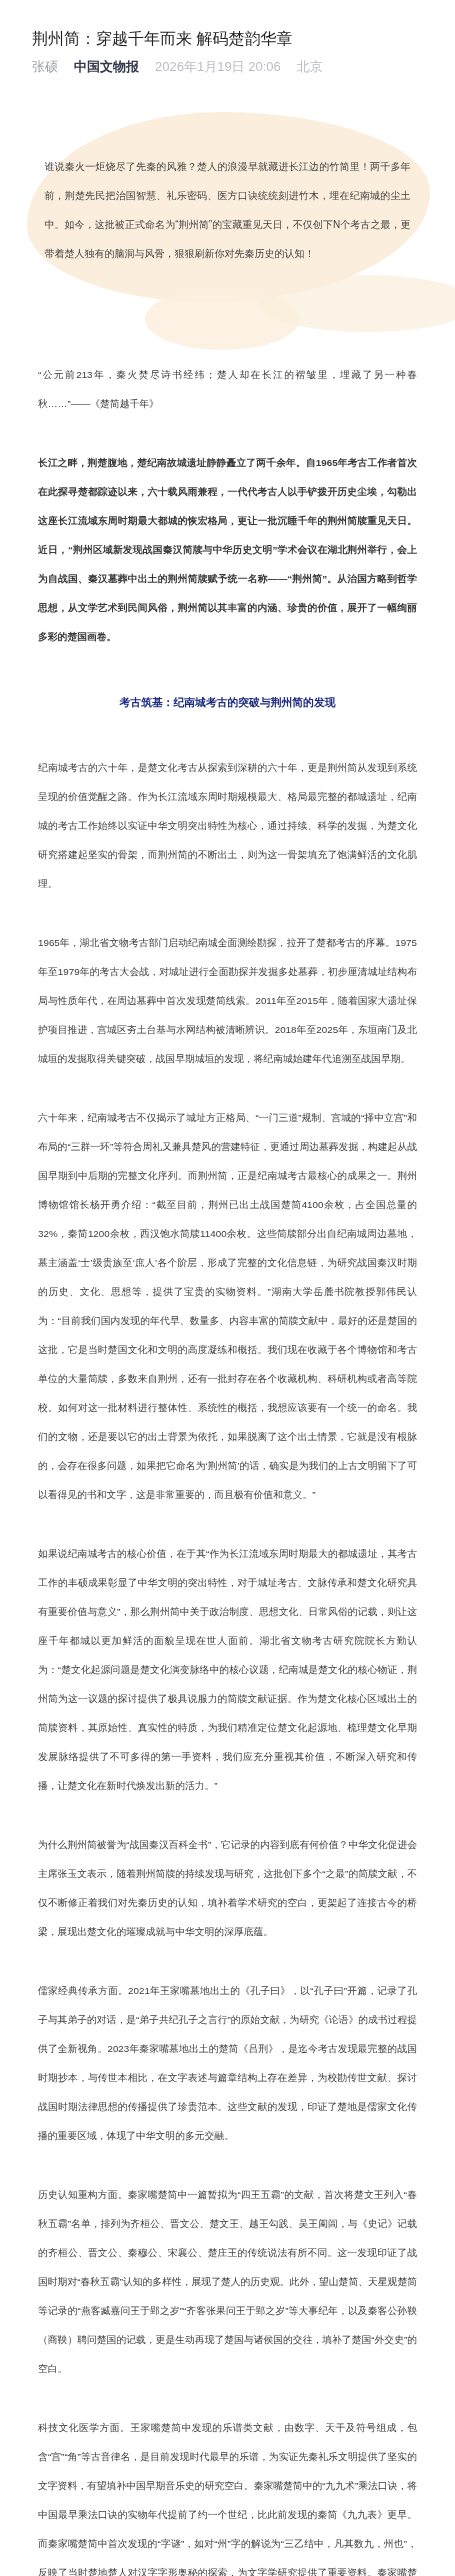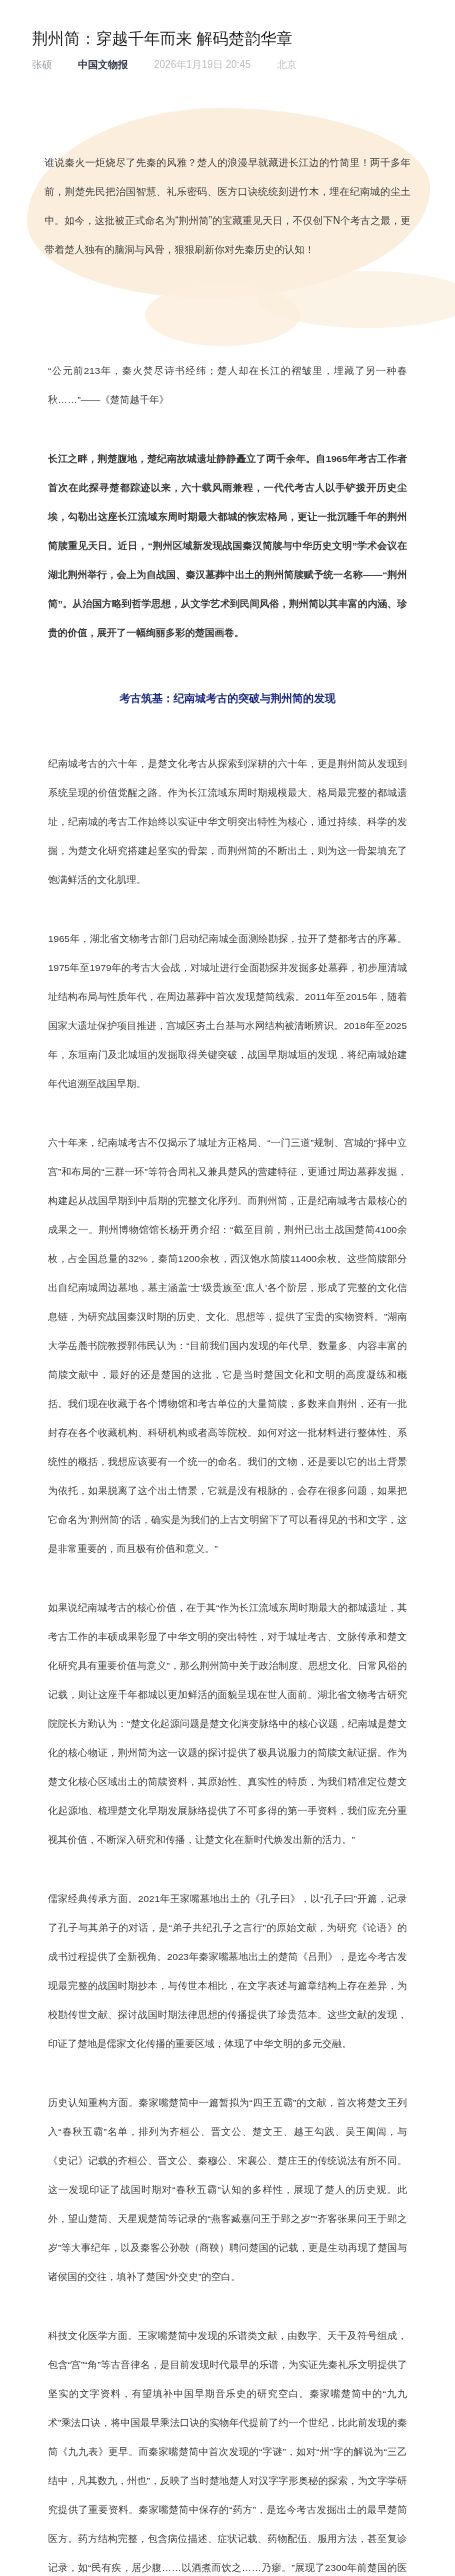--- a/index.html
+++ b/index.html
@@ -1,47 +1,47 @@
 <!DOCTYPE html>
 <html style="font-size:8.2px"><head>
 <meta charset="utf-8">
 <style>
   html,body{margin:0;padding:0;background:#ffffff;}
   body{width:455px;font-family:"Liberation Sans","DejaVu Sans",sans-serif;color:#3a3a3a;}
   .content{padding:0 32px;}
   
   .title{font-size:16px;font-weight:400;color:#1f1f1f;line-height:1.45;margin:27px 0 8.2px;}
-  .meta{display:flex;align-items:center;gap:26px;font-size:10px;color:#b2b6bb;margin-bottom:5.2px;}
+  .meta{display:flex;align-items:center;gap:16px;font-size:13px;color:#b2b6bb;margin-bottom:5.2px;}
   .meta .author{color:#9aa0a6;}
   .meta .account{color:#33394a;font-weight:600;cursor:pointer;}
   .meta .datetime,.meta .location{color:#b9bdc2;}
   
   .intro-wrap{position:relative;margin-top:62px;padding:13.4px 12.4px 15.5px;}
   .blob{position:absolute;background:#fbeedd;z-index:0;}
   .blob-main{left:-5.2px;right:-7.2px;top:-26px;bottom:-18.5px;border-radius:48% 52% 55% 45% / 60% 42% 58% 40%;}
   .blob-a{width:155px;height:62px;left:113px;bottom:-67px;border-radius:50%;opacity:.85;}
   .blob-b{width:216px;height:57px;left:227px;bottom:-49px;border-radius:50%;opacity:.7;}
   .intro-text{position:relative;z-index:1;font-size:10px;line-height:29px;color:#404040;text-align:justify;}
   
-  .para{font-size:9.8px;line-height:29px;color:#3a3a3a;text-align:justify;margin:0 16px 30px;}
+  .para{font-size:9.8px;line-height:29px;color:#3a3a3a;text-align:justify;margin:0 6px 30px;}
   .quote{margin-top:77px;}
   .first-body{margin-top:0;font-weight:bold;}
   .sec-head{font-size:10.8px;font-weight:700;color:#1d2b80;margin:43px 0 43px;line-height:1.5;text-align:center;}
 </style>
 </head>
 <body>
 
 <div class="content">
 
   <h1 class="title">荆州简：穿越千年而来 解码楚韵华章</h1>
 
   <div class="meta">
     <span class="author">张硕</span>
     <span class="account">中国文物报</span>
-    <span class="datetime">2026年1月19日 20:45</span>
+    <span class="datetime">2026年1月19日 20:06</span>
     <span class="location">北京</span>
   </div>
 
   <div class="intro-wrap">
     <div class="blob blob-main"></div>
     <div class="blob blob-a"></div>
     <div class="blob blob-b"></div>
     <div class="intro-text">谁说秦火一炬烧尽了先秦的风雅？楚人的浪漫早就藏进长江边的竹简里！两千多年前，荆楚先民把治国智慧、礼乐密码、医方口诀统统刻进竹木，埋在纪南城的尘土中。如今，这批被正式命名为“荆州简”的宝藏重见天日，不仅创下N个考古之最，更带着楚人独有的脑洞与风骨，狠狠刷新你对先秦历史的认知！</div>
   </div>
 
@@ -50,18 +50,19 @@
   <p class="para first-body">长江之畔，荆楚腹地，楚纪南故城遗址静静矗立了两千余年。自1965年考古工作者首次在此探寻楚都踪迹以来，六十载风雨兼程，一代代考古人以手铲拨开历史尘埃，勾勒出这座长江流域东周时期最大都城的恢宏格局，更让一批沉睡千年的荆州简牍重见天日。近日，“荆州区域新发现战国秦汉简牍与中华历史文明”学术会议在湖北荆州举行，会上为自战国、秦汉墓葬中出土的荆州简牍赋予统一名称——“荆州简”。从治国方略到哲学思想，从文学艺术到民间风俗，荆州简以其丰富的内涵、珍贵的价值，展开了一幅绚丽多彩的楚国画卷。</p>
 
   <h2 class="sec-head">考古筑基：纪南城考古的突破与荆州简的发现</h2>
 
   <p class="para">纪南城考古的六十年，是楚文化考古从探索到深耕的六十年，更是荆州简从发现到系统呈现的价值觉醒之路。作为长江流域东周时期规模最大、格局最完整的都城遗址，纪南城的考古工作始终以实证中华文明突出特性为核心，通过持续、科学的发掘，为楚文化研究搭建起坚实的骨架，而荆州简的不断出土，则为这一骨架填充了饱满鲜活的文化肌理。</p>
   <p class="para">1965年，湖北省文物考古部门启动纪南城全面测绘勘探，拉开了楚都考古的序幕。1975年至1979年的考古大会战，对城址进行全面勘探并发掘多处墓葬，初步厘清城址结构布局与性质年代，在周边墓葬中首次发现楚简线索。2011年至2015年，随着国家大遗址保护项目推进，宫城区夯土台基与水网结构被清晰辨识。2018年至2025年，东垣南门及北城垣的发掘取得关键突破，战国早期城垣的发现，将纪南城始建年代追溯至战国早期。</p>
   <p class="para">六十年来，纪南城考古不仅揭示了城址方正格局、“一门三道”规制、宫城的“择中立宫”和布局的“三群一环”等符合周礼又兼具楚风的营建特征，更通过周边墓葬发掘，构建起从战国早期到中后期的完整文化序列。而荆州简，正是纪南城考古最核心的成果之一。荆州博物馆馆长杨开勇介绍：“截至目前，荆州已出土战国楚简4100余枚，占全国总量的32%，秦简1200余枚，西汉饱水简牍11400余枚。这些简牍部分出自纪南城周边墓地，墓主涵盖‘士’级贵族至‘庶人’各个阶层，形成了完整的文化信息链，为研究战国秦汉时期的历史、文化、思想等，提供了宝贵的实物资料。”湖南大学岳麓书院教授郭伟民认为：“目前我们国内发现的年代早、数量多、内容丰富的简牍文献中，最好的还是楚国的这批，它是当时楚国文化和文明的高度凝练和概括。我们现在收藏于各个博物馆和考古单位的大量简牍，多数来自荆州，还有一批封存在各个收藏机构、科研机构或者高等院校。如何对这一批材料进行整体性、系统性的概括，我想应该要有一个统一的命名。我们的文物，还是要以它的出土背景为依托，如果脱离了这个出土情景，它就是没有根脉的，会存在很多问题，如果把它命名为‘荆州简’的话，确实是为我们的上古文明留下了可以看得见的书和文字，这是非常重要的，而且极有价值和意义。”</p>
   <p class="para">如果说纪南城考古的核心价值，在于其“作为长江流域东周时期最大的都城遗址，其考古工作的丰硕成果彰显了中华文明的突出特性，对于城址考古、文脉传承和楚文化研究具有重要价值与意义”，那么荆州简中关于政治制度、思想文化、日常风俗的记载，则让这座千年都城以更加鲜活的面貌呈现在世人面前。湖北省文物考古研究院院长方勤认为：“楚文化起源问题是楚文化演变脉络中的核心议题，纪南城是楚文化的核心物证，荆州简为这一议题的探讨提供了极具说服力的简牍文献证据。作为楚文化核心区域出土的简牍资料，其原始性、真实性的特质，为我们精准定位楚文化起源地、梳理楚文化早期发展脉络提供了不可多得的第一手资料，我们应充分重视其价值，不断深入研究和传播，让楚文化在新时代焕发出新的活力。”</p>
 
 
+  <p class="para">为什么荆州简被誉为“战国秦汉百科全书”，它记录的内容到底有何价值？中华文化促进会主席张玉文表示，随着荆州简牍的持续发现与研究，这批创下多个“之最”的简牍文献，不仅不断修正着我们对先秦历史的认知，填补着学术研究的空白，更架起了连接古今的桥梁，展现出楚文化的璀璨成就与中华文明的深厚底蕴。</p>
   <p class="para">儒家经典传承方面。2021年王家嘴墓地出土的《孔子曰》，以“孔子曰”开篇，记录了孔子与其弟子的对话，是“弟子共纪孔子之言行”的原始文献，为研究《论语》的成书过程提供了全新视角。2023年秦家嘴墓地出土的楚简《吕刑》，是迄今考古发现最完整的战国时期抄本，与传世本相比，在文字表述与篇章结构上存在差异，为校勘传世文献、探讨战国时期法律思想的传播提供了珍贵范本。这些文献的发现，印证了楚地是儒家文化传播的重要区域，体现了中华文明的多元交融。</p>
   <p class="para">历史认知重构方面。秦家嘴楚简中一篇暂拟为“四王五霸”的文献，首次将楚文王列入“春秋五霸”名单，排列为齐桓公、晋文公、楚文王、越王勾践、吴王阖闾，与《史记》记载的齐桓公、晋文公、秦穆公、宋襄公、楚庄王的传统说法有所不同。这一发现印证了战国时期对“春秋五霸”认知的多样性，展现了楚人的历史观。此外，望山楚简、天星观楚简等记录的“燕客臧嘉问王于郢之岁”“齐客张果问王于郢之岁”等大事纪年，以及秦客公孙鞅（商鞅）聘问楚国的记载，更是生动再现了楚国与诸侯国的交往，填补了楚国“外交史”的空白。</p>
   <p class="para">科技文化医学方面。王家嘴楚简中发现的乐谱类文献，由数字、天干及符号组成，包含“宫”“角”等古音律名，是目前发现时代最早的乐谱，为实证先秦礼乐文明提供了坚实的文字资料，有望填补中国早期音乐史的研究空白。秦家嘴楚简中的“九九术”乘法口诀，将中国最早乘法口诀的实物年代提前了约一个世纪，比此前发现的秦简《九九表》更早。而秦家嘴楚简中首次发现的“字谜”，如对“州”字的解说为“三乙结中，凡其数九，州也”，反映了当时楚地楚人对汉字字形奥秘的探索，为文字学研究提供了重要资料。秦家嘴楚简中保存的“药方”，是迄今考古发掘出土的最早楚简医方。药方结构完整，包含病位描述、症状记载、药物配伍、服用方法，甚至复诊记录，如“民有疾，居少腹……以酒煮而饮之……乃瘳。”展现了2300年前楚国的医疗水平。</p>
 
 </div>
 
 
 </body></html>

